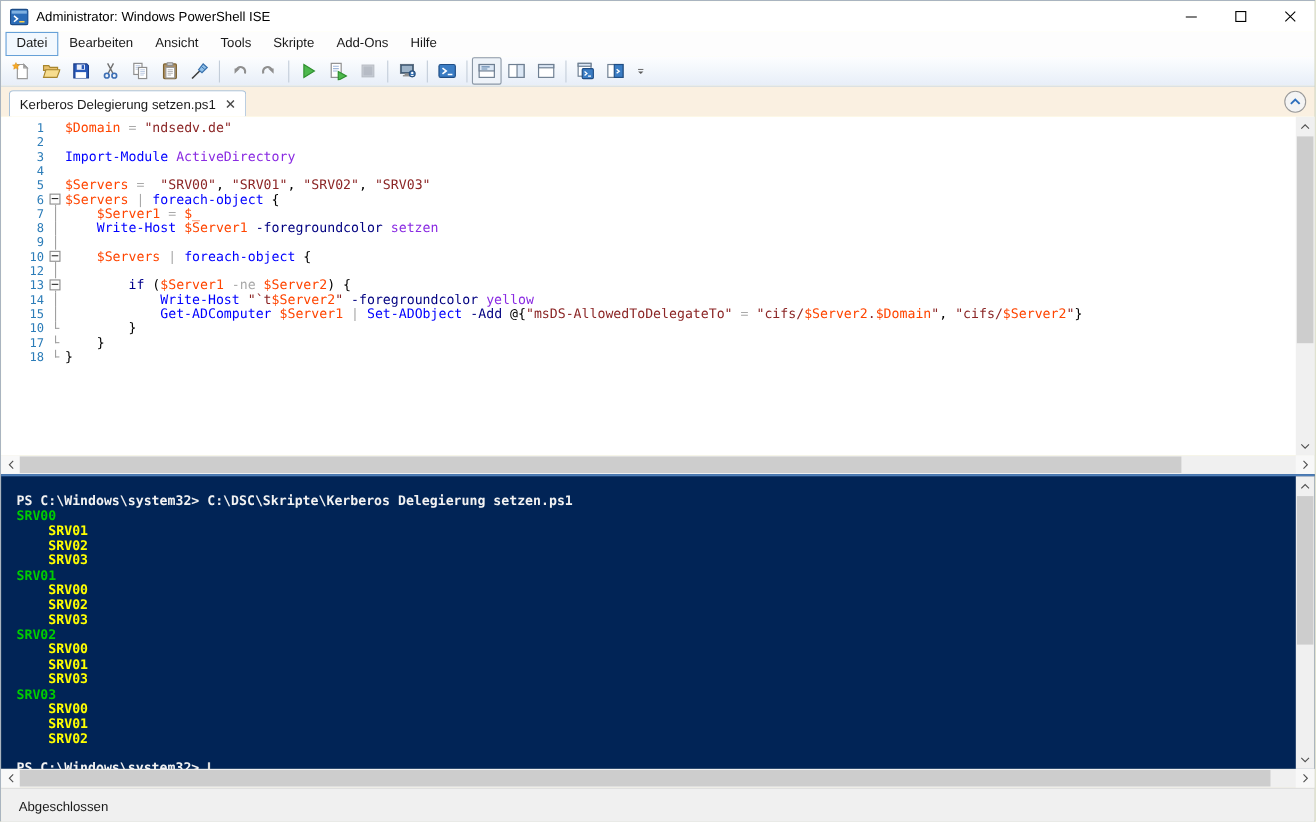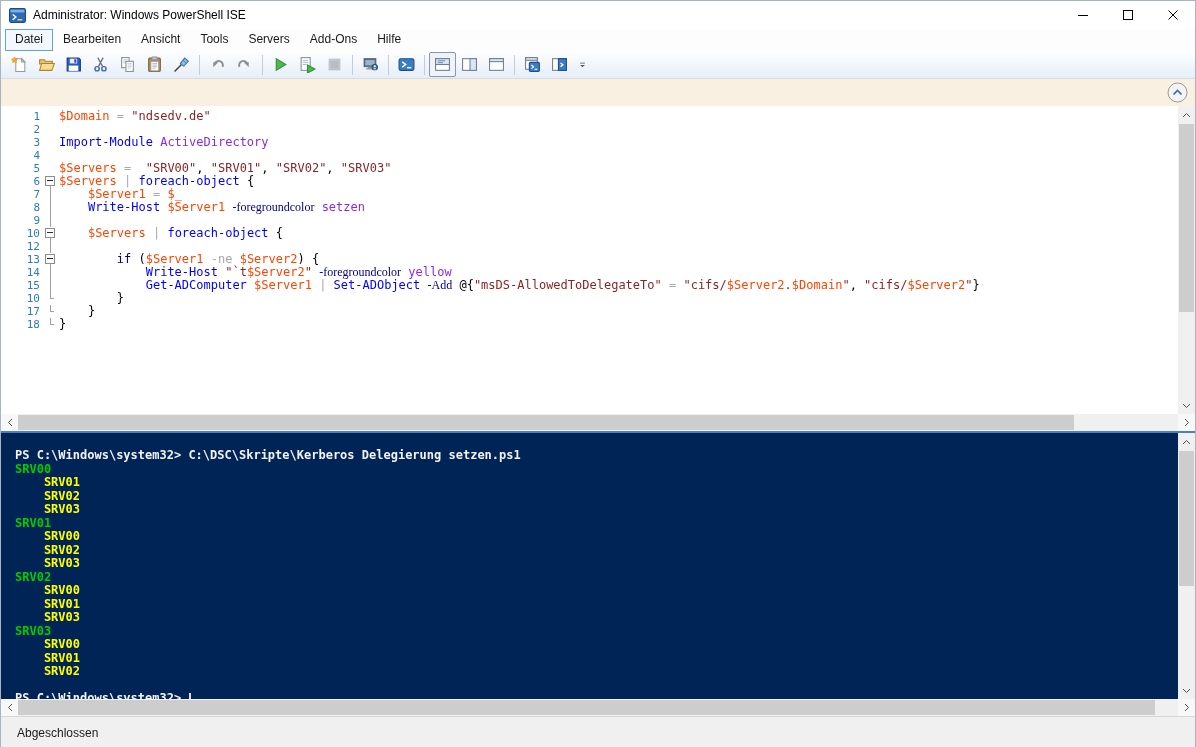--- a/index.html
+++ b/index.html
@@ -44,21 +44,21 @@
   .fvline.fvb { top:11px; height:2px; }
   .fvline.fvh { height:7px; }
   .fhtick { position:absolute; left:7px; top:6px; width:4px; height:1px; background:#a0a0a0; }
   .fbox { position:absolute; left:2px; top:1px; width:10px; height:10px; background:#fdfdfd; border:1px solid #8c8c8c; }
   .fminus { position:absolute; left:1px; top:3px; width:6px; height:1px; background:#2c2c2c; }
   .code { white-space:pre; }
   .tk-variable { color:var(--token-variable); }
   .tk-string   { color:var(--token-string); }
   .tk-cmdlet   { color:var(--token-cmdlet); }
   .tk-argument { color:var(--token-argument); }
-  .tk-param    { color:var(--token-param);font-family:Liberation Serif, serif; }
+  .tk-param    { color:var(--token-param); }
   .tk-operator { color:var(--token-operator); }
   .tk-keyword  { color:var(--token-keyword); }
   .tk-plain    { color:#000; }
 
   
   .vscroll { position:absolute; right:0; top:0; bottom:0; width:17px; background:#f0f0f0; }
   .varrow { height:17px; display:flex; align-items:center; justify-content:center; }
   .varrow.bottom { position:absolute; bottom:0; left:0; right:0; }
   .vthumb { position:absolute; left:1px; right:1px; background:#cdcdcd; }
   .hscroll { height:17px; flex:0 0 17px; background:#f0f0f0; display:flex; align-items:center; position:relative; }
@@ -111,21 +111,21 @@
           <path d="M1.5 1.5l9 9M10.5 1.5l-9 9" stroke="#000" stroke-width="1"></path>
         </svg>
       </div>
   </div>
 
   <div class="menubar">
       <div class="mitem sel">Datei</div>
       <div class="mitem">Bearbeiten</div>
       <div class="mitem">Ansicht</div>
       <div class="mitem">Tools</div>
-      <div class="mitem">Servers</div>
+      <div class="mitem">Skripte</div>
       <div class="mitem">Add-Ons</div>
       <div class="mitem">Hilfe</div>
     </div>
 
   <div class="toolbar">
     <div style="display:flex;align-items:center;">
         <div class="tbtn">
           <svg viewBox="0 0 16 16">
             <path d="M4.5 2.5h5.5l3 3v9H4.5z" fill="#fff" stroke="#9a9a9a"></path>
             <path d="M10 2.5l3 3h-3z" fill="#e0e0e0" stroke="#9a9a9a"></path>
@@ -270,20 +270,28 @@
       </div>
     <div class="toverflow">
         <svg viewBox="0 0 16 16">
           <path d="M4.5 6h7" stroke="#5a5a5a" stroke-width="1.2"></path>
           <path d="M4.5 8.6l3.5 3.5 3.5-3.5z" fill="#5a5a5a"></path>
         </svg>
       </div>
   </div>
 
   <div class="tabrow">
+    <div class="tab">
+      <span>Kerberos Delegierung setzen.ps1</span>
+      <span class="tabclose">
+          <svg width="9" height="9" viewBox="0 0 10 10">
+            <path d="M1.5 1.5l7 7M8.5 1.5l-7 7" stroke="#4a4a4a" stroke-width="1.5"></path>
+          </svg>
+        </span>
+    </div>
     <svg class="roundbtn" viewBox="0 0 21 21">
         <circle cx="10.5" cy="10.5" r="9.5" fill="#f4f4f4" stroke="#9a9a9a"></circle>
         <path d="M6.5 12.5l4-4 4 4" fill="none" stroke="#2e6fbd" stroke-width="1.7"></path>
       </svg>
   </div>
 
   <div class="editor-pane">
     <div class="editor-lines">
         <div class="row">
           <span class="ln">1</span>

